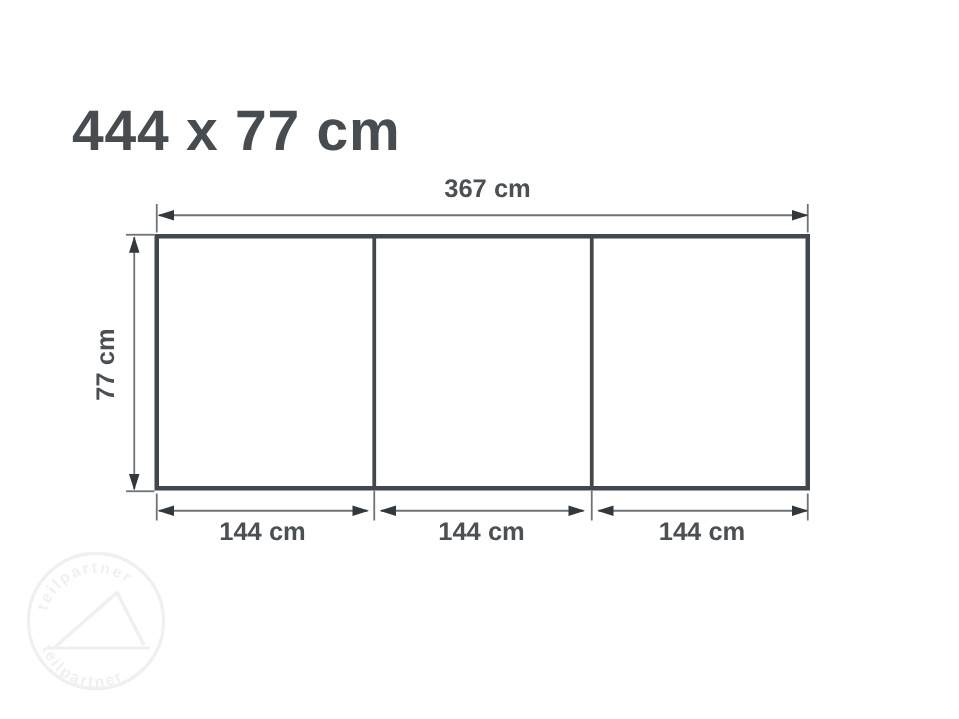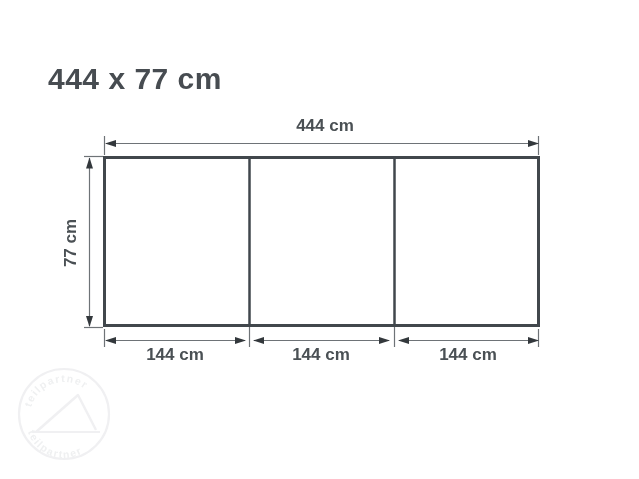--- a/index.html
+++ b/index.html
@@ -3,21 +3,21 @@
 <meta charset="utf-8">
 <style>
   html,body{margin:0;padding:0}
   body{
     width:639px;height:479px;position:relative;overflow:hidden;
     background:#ffffff;
     font-family:"Liberation Sans",sans-serif;
   }
   .page-title{
     position:absolute;left:48px;top:42px;
-    font-size:30px;font-weight:700;color:#474c51;letter-spacing:.5px;
+    font-size:38px;font-weight:700;color:#474c51;letter-spacing:.5px;
   }
   .diagram-layer{position:absolute;left:0;top:0;width:639px;height:479px}
   .dim-label{
     position:absolute;font-size:17px;font-weight:700;color:#4a5054;
     white-space:nowrap;transform:translateX(-50%);
   }
   .dim-label-width{left:325px;top:116px}
   .dim-label-height{
     left:71px;top:243px;
     transform:translate(-50%,-50%) rotate(-90deg);
@@ -75,21 +75,21 @@
   <g fill="#33383c" stroke="none">
     <polygon points="105,340.5 116,337 116,344"></polygon>
     <polygon points="246,340.5 235,337 235,344"></polygon>
     <polygon points="253,340.5 264,337 264,344"></polygon>
     <polygon points="390,340.5 379,337 379,344"></polygon>
     <polygon points="398,340.5 409,337 409,344"></polygon>
     <polygon points="539,340.5 528,337 528,344"></polygon>
   </g>
 </svg>
 
-<span class="dim-label dim-label-width">444 cm</span>
+<span class="dim-label dim-label-width">367 cm</span>
 <span class="dim-label dim-label-height">77 cm</span>
 <span class="dim-label dim-label-s0">144 cm</span>
 <span class="dim-label dim-label-s1">144 cm</span>
 <span class="dim-label dim-label-s2">144 cm</span>
 
 <svg class="watermark" width="112" height="114" viewBox="0 0 112 114" aria-hidden="true">
   <circle cx="56" cy="56" r="45" fill="none" stroke="#f0f0f2" stroke-width="2.2"></circle>
   <path d="M 28,74 L 70,37 L 88,72" fill="none" stroke="#f0f0f2" stroke-width="2.4" stroke-linejoin="round"></path>
   <line x1="24" y1="74" x2="92" y2="74" stroke="#f0f0f2" stroke-width="2"></line>
   <defs>

